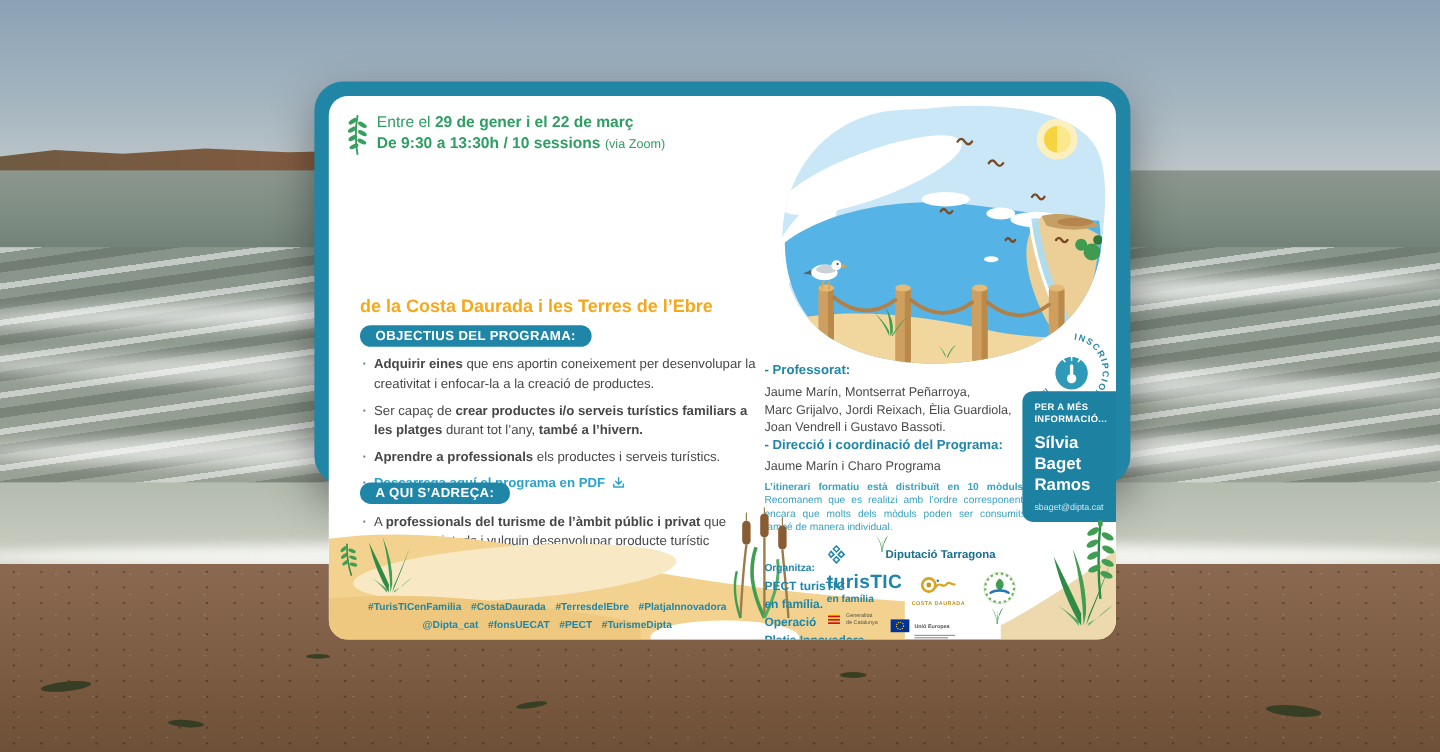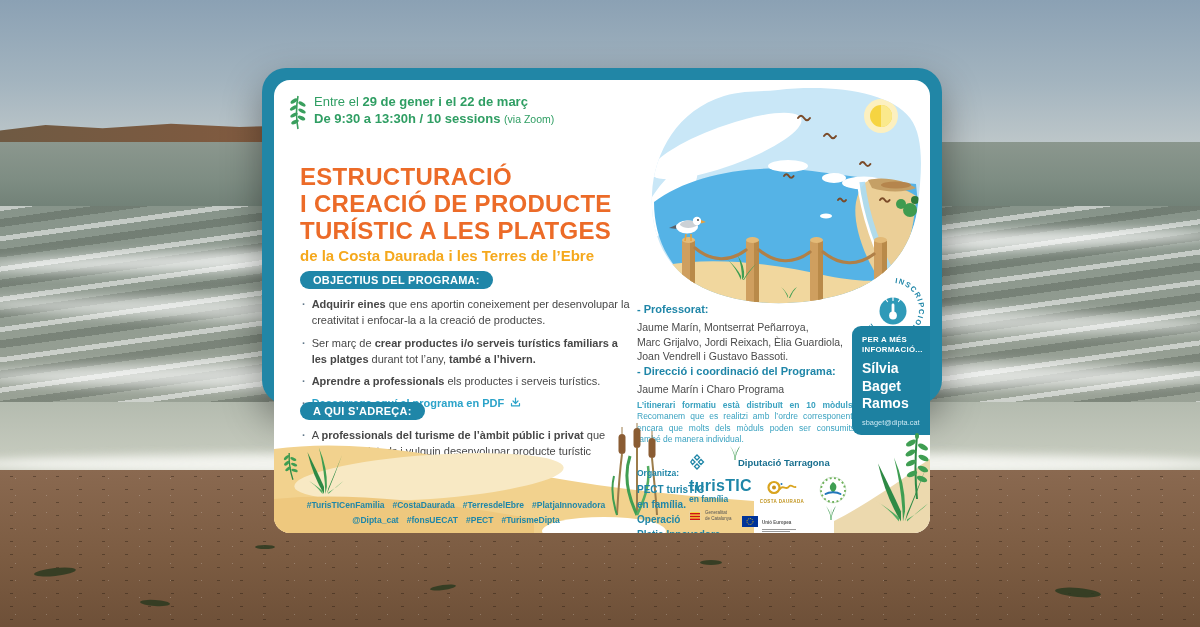--- a/index.html
+++ b/index.html
@@ -98,36 +98,31 @@
 
   <div class="abs sched" style="left:40px;top:13px;">
     <div>
       <span class="green">Entre el </span><b class="green">29 de gener i el 22 de març</b>
     </div>
     <div>
       <b class="green">De 9:30 a 13:30h / 10 sessions </b><span class="green" style="font-size:10.5px;">(via Zoom)</span>
     </div>
   </div>
 
-  <div class="abs title" style="left:26px;top:83px;">
-    <div>ESTRUCTURACIÓ</div>
-    <div>I CREACIÓ DE PRODUCTE</div>
-    <div>TURÍSTIC A LES PLATGES</div>
-  </div>
   <div class="abs subtitle" style="left:26px;top:167px;">de la Costa Daurada i les Terres de l’Ebre</div>
 
   <div class="abs pill" style="left:26px;top:191px;">OBJECTIUS DEL PROGRAMA:</div>
   <div class="abs bullets" style="left:28px;top:216px;">
     <div class="li">
       <span class="dot">·</span>
       <span><b>Adquirir eines</b><span> que ens aportin coneixement per desenvolupar la creativitat i enfocar-la a la creació de productes.</span></span>
     </div>
     <div class="li">
       <span class="dot">·</span>
-      <span><span>Ser març de </span><b>crear productes i/o serveis turístics familiars a les platges</b><span> durant tot l’any, </span><b>també a l’hivern.</b></span>
+      <span><span>Ser capaç de </span><b>crear productes i/o serveis turístics familiars a les platges</b><span> durant tot l’any, </span><b>també a l’hivern.</b></span>
     </div>
     <div class="li">
       <span class="dot">·</span>
       <span><b>Aprendre a professionals</b><span> els productes i serveis turístics.</span></span>
     </div>
     <div class="li">
       <span class="dot">·</span>
       <span class="blink">Descarrega aquí el programa en PDF</span>
       <svg width="11" height="11" viewBox="0 0 11 11" style="margin-top:2px;">
         <path d="M5.5,1 V6 M3,4 L5.5,6.5 L8,4 M1.5,6.5 V8.8 H9.5 V6.5" stroke="#2ba3c9" stroke-width="1.2" fill="none" stroke-linecap="round" stroke-linejoin="round"></path>

